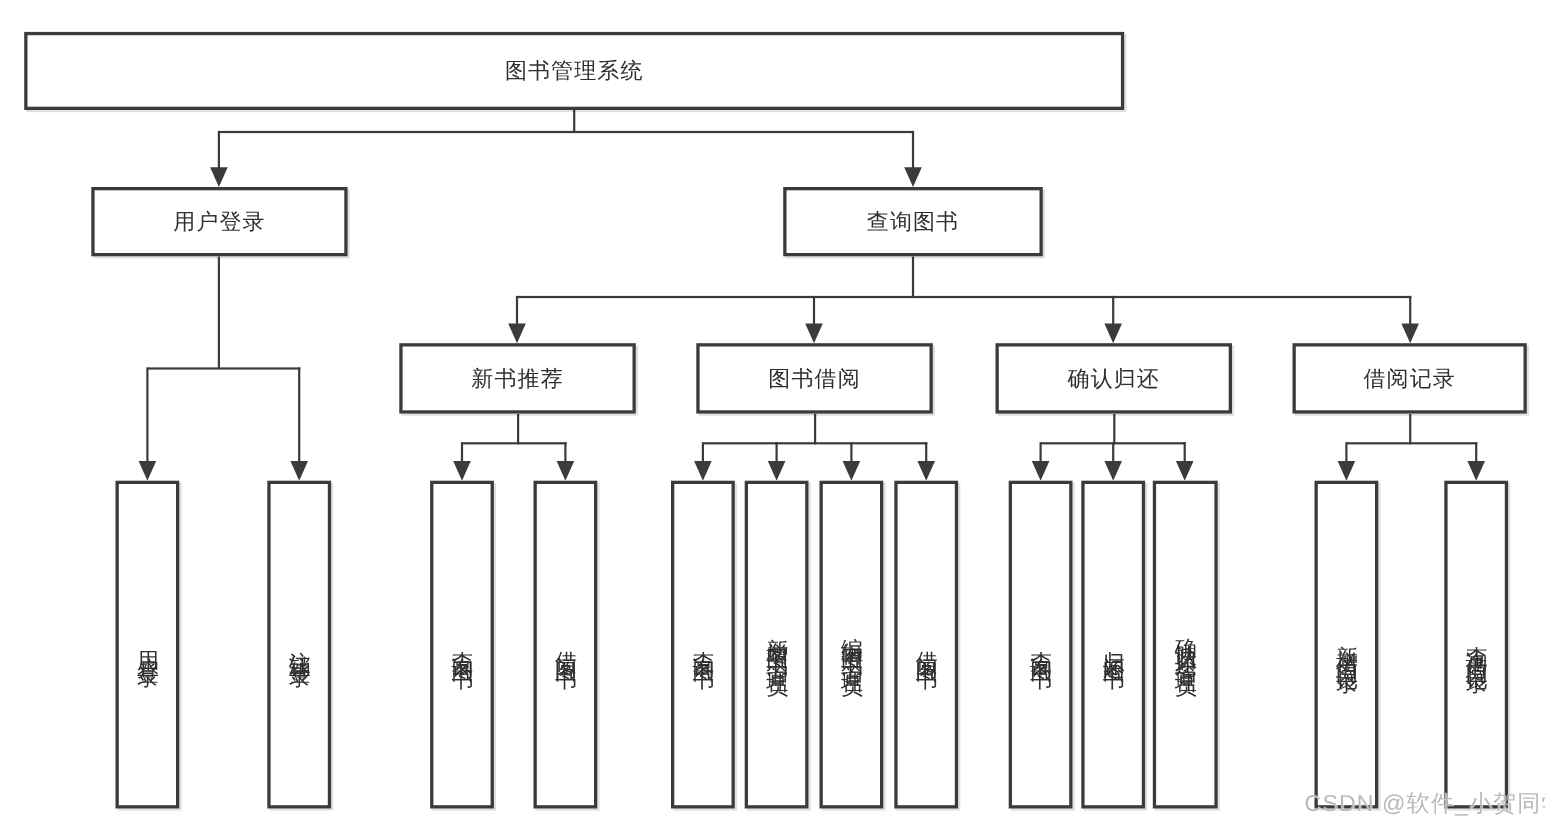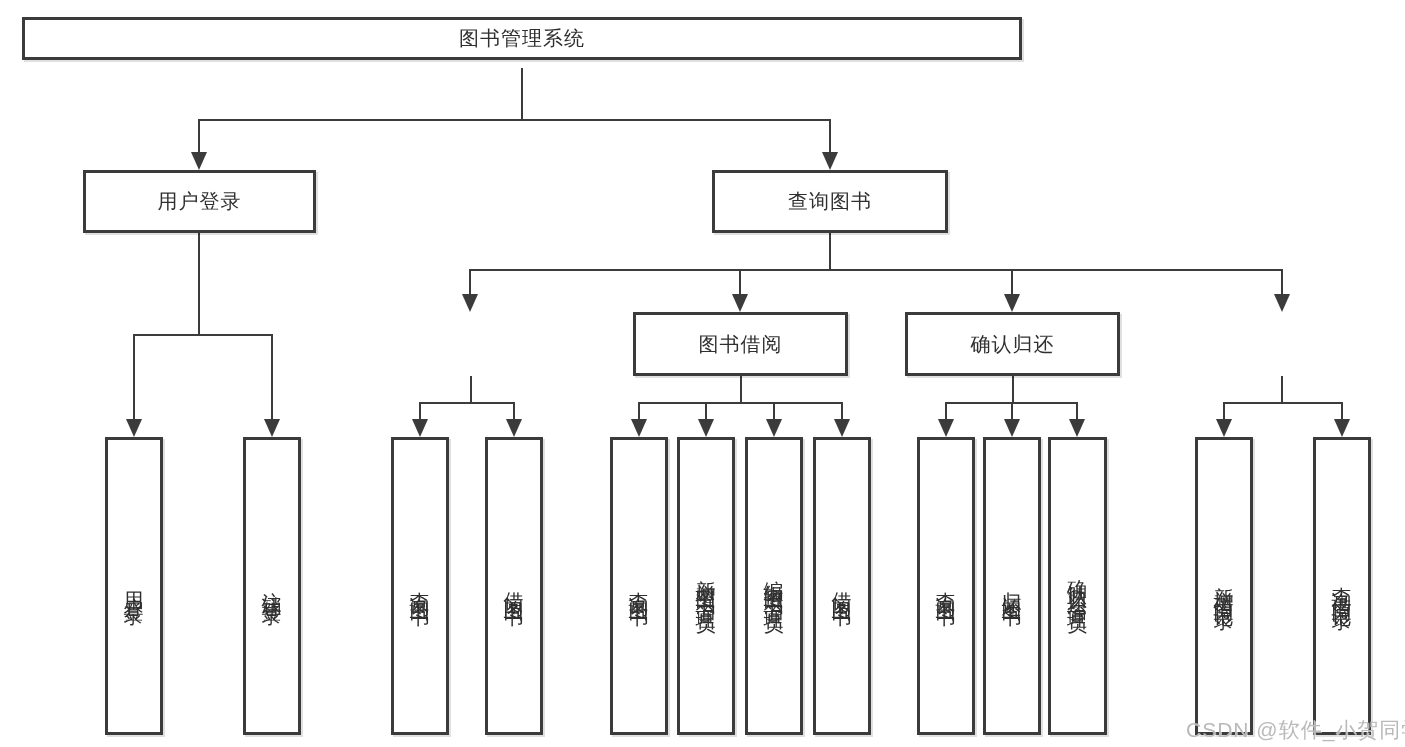--- a/index.html
+++ b/index.html
@@ -130,27 +130,29 @@
   <div class="arrow" style="left:1004px;top:419px"></div>
   <div class="arrow" style="left:1069px;top:419px"></div>
 
   <div class="vline" style="left:1281px;top:376px;height:28px"></div>
   <div class="hline" style="left:1224px;top:402px;width:119px"></div>
   <div class="vline" style="left:1223px;top:402px;height:18px"></div>
   <div class="vline" style="left:1341px;top:402px;height:18px"></div>
   <div class="arrow" style="left:1216px;top:419px"></div>
   <div class="arrow" style="left:1334px;top:419px"></div>
 
-  <div class="box" style="left:22px;top:17px;width:1000px;height:43px">图书管理系统</div>
+  <div class="box" style="left:22px;top:29px;width:1000px;height:71px">图书管理系统</div>
 
   <div class="box" style="left:83px;top:170px;width:233px;height:63px">用户登录</div>
   <div class="box" style="left:712px;top:170px;width:236px;height:63px">查询图书</div>
 
+  <div class="box" style="left:363px;top:312px;width:215px;height:64px">新书推荐</div>
   <div class="box" style="left:633px;top:312px;width:215px;height:64px">图书借阅</div>
   <div class="box" style="left:905px;top:312px;width:215px;height:64px">确认归还</div>
+  <div class="box" style="left:1175px;top:312px;width:213px;height:64px">借阅记录</div>
 
   <div class="box v" style="left:105px;top:437px;width:58px;height:298px">用户登录</div>
   <div class="box v" style="left:243px;top:437px;width:58px;height:298px">注销登录</div>
 
   <div class="box v" style="left:391px;top:437px;width:58px;height:298px">查询图书</div>
   <div class="box v" style="left:485px;top:437px;width:58px;height:298px">借阅图书</div>
 
   <div class="box v" style="left:610px;top:437px;width:58px;height:298px">查询图书</div>
   <div class="box v" style="left:677px;top:437px;width:58px;height:298px">新增图书（管理员）</div>
   <div class="box v" style="left:745px;top:437px;width:58px;height:298px">编辑图书（管理员）</div>

